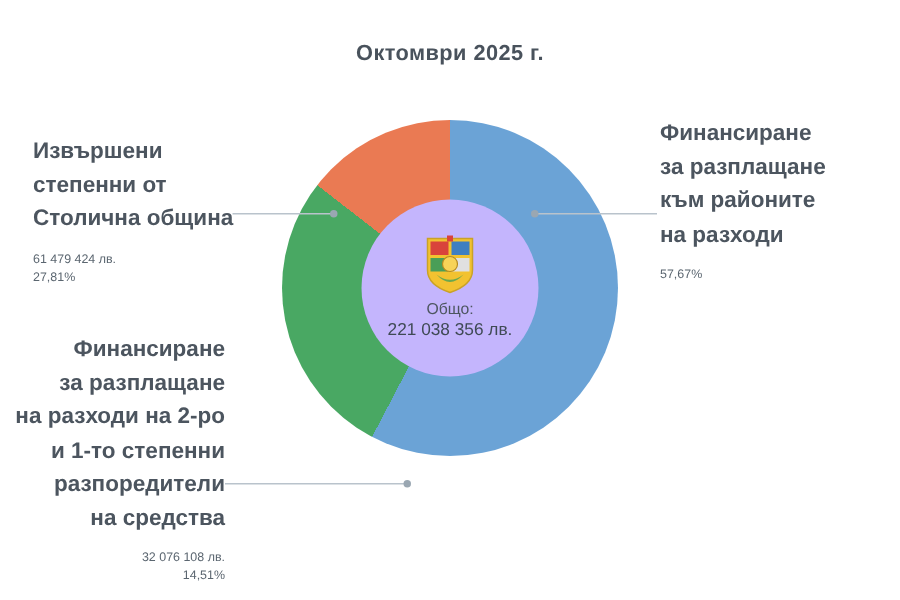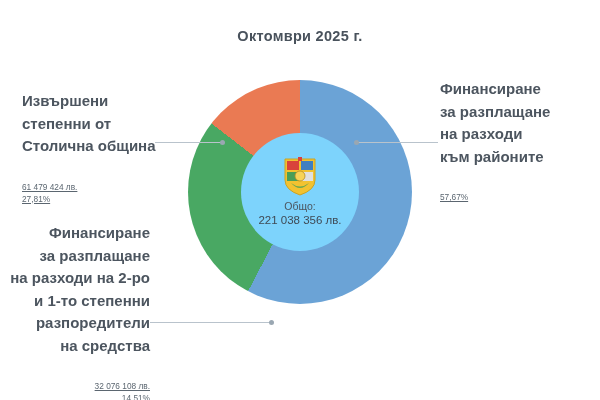--- a/index.html
+++ b/index.html
@@ -47,21 +47,21 @@
     border-radius: 50%;
   }
   .donut-hole {
     position: absolute;
     left: 50%;
     top: 50%;
     transform: translate(-50%, -50%);
     width: 118px;
     height: 118px;
     border-radius: 50%;
-    background: #7dd3fc;
+    background: #c4b5fd;
     display: flex;
     flex-direction: column;
     align-items: center;
     justify-content: center;
   }
   .crest {
     width: 34px;
     height: 40px;
     margin-bottom: 4px;
   }
@@ -86,22 +86,21 @@
   .callout .label {
     font-weight: bold;
     color: #4c555f;
     font-size: 15px;
     line-height: 1.5;
   }
   .callout .value {
     color: #5b6670;
     font-size: 8.3px;
     line-height: 1.45;
-    margin-top: 23px;
-    text-decoration: underline;
+    margin-top: 8px;
   }
   .callout.right {
     text-align: left;
   }
   .callout.left {
     text-align: right;
   }
 
   #callout-right { left: 440px; top: 78px; width: 150px; }
   #callout-topleft { left: 22px; top: 90px; width: 140px; text-align: left; }
@@ -154,22 +153,22 @@
   <div class="leader" id="leader-topleft" style="left:155px; top:142px; width:68px;"></div>
   <div class="leader-dot" style="left:220px; top:140px;"></div>
 
   <div class="leader" id="leader-bottomleft" style="left:150px; top:322px; width:122px;"></div>
   <div class="leader-dot" style="left:269px; top:320px;"></div>
 
   <div class="callout right" id="callout-right">
     <div class="label">
       <div>Финансиране</div>
       <div>за разплащане</div>
+      <div>към районите</div>
       <div>на разходи</div>
-      <div>към районите</div>
     </div>
     <div class="value">
       <div>57,67%</div>
     </div>
   </div>
 
   <div class="callout left" id="callout-topleft">
     <div class="label">
       <div>Извършени</div>
       <div>степенни от</div>

